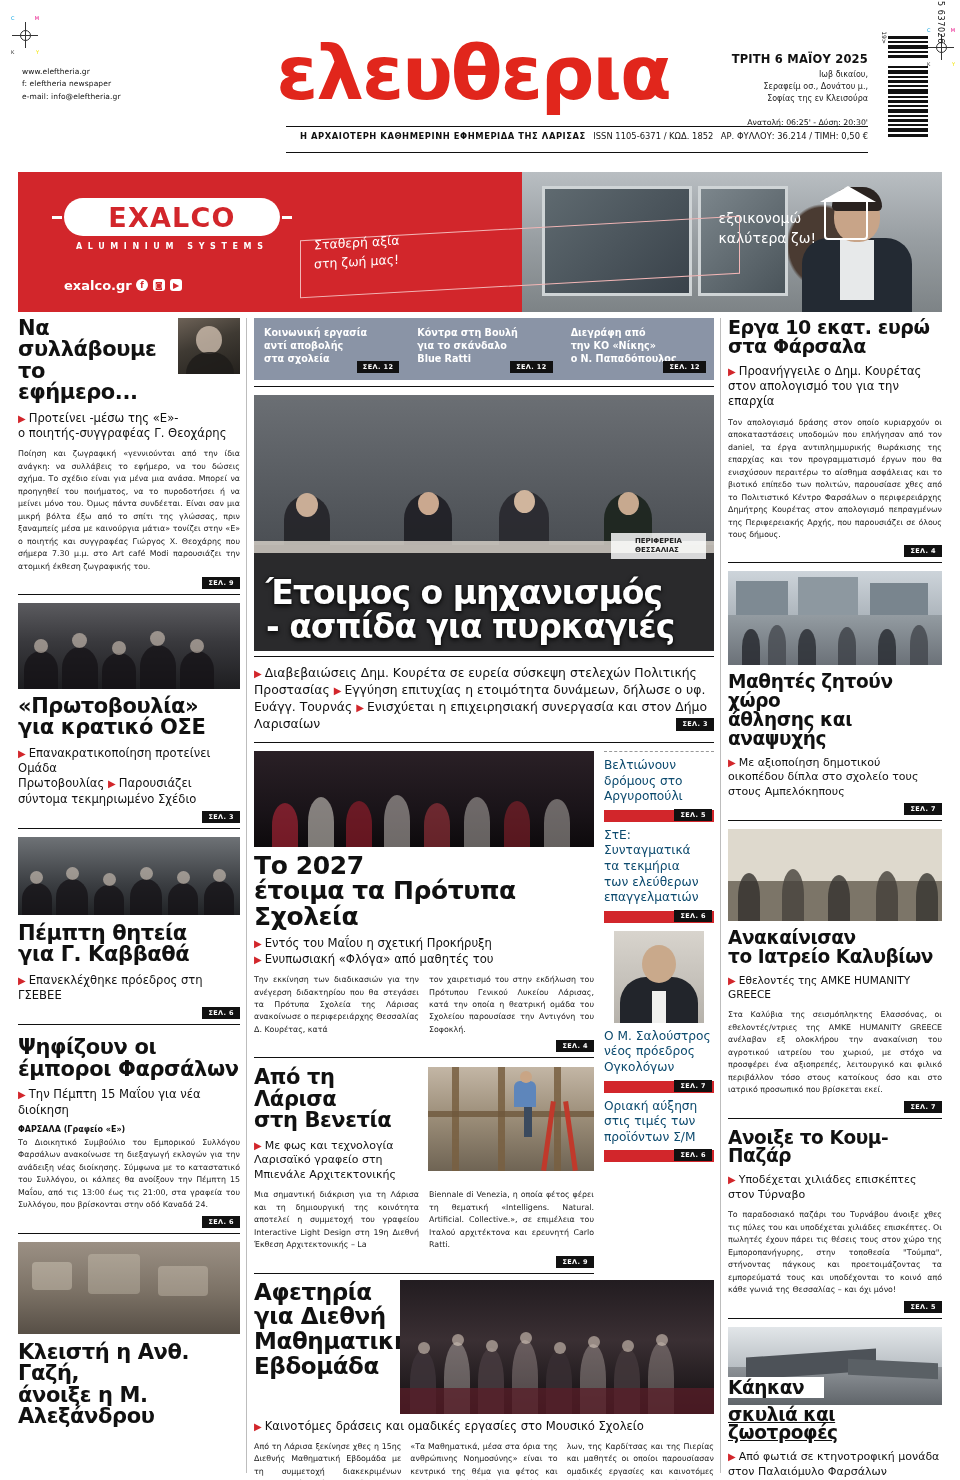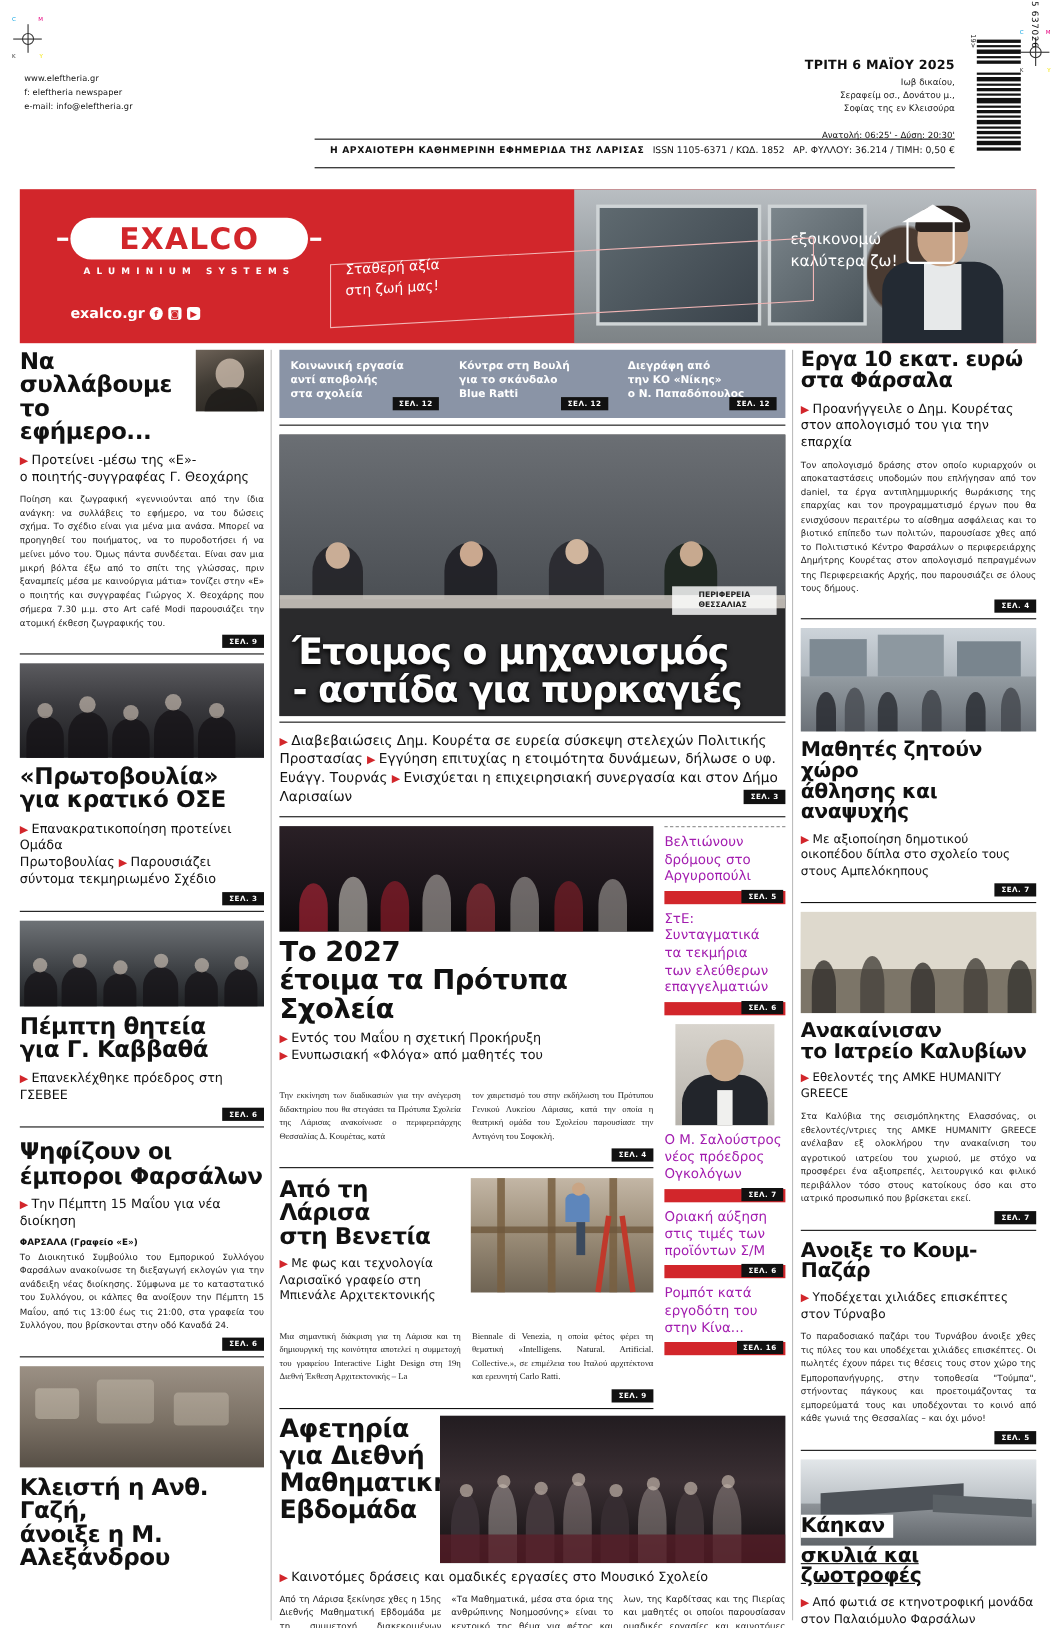--- a/index.html
+++ b/index.html
@@ -135,27 +135,27 @@
   .mainphoto{ position:relative; height:256px; }
   .mainphoto .overlay{ position:absolute; left:12px; bottom:6px; right:6px; }
   .mainphoto .mh{ color:#fff; font-weight:bold; font-size:33px; line-height:1.05; letter-spacing:-1px;
                   text-shadow: 0 2px 5px rgba(0,0,0,.85), 0 0 2px rgba(0,0,0,.9); }
   .mainsub{ font-size:12.4px; line-height:1.37; margin-top:8px; }
   .banner-sign{ position:absolute; right:8px; top:138px; background:rgba(255,255,255,.82); color:#222;
                 font-size:7px; font-weight:bold; padding:4px 24px; line-height:1.3; }
 
   
   .mini { margin-bottom:0; }
-  .mini .mt { font-size:12.2px; line-height:1.28; padding:6px 0 5px 0; color:#a21caf; }
+  .mini .mt { font-size:12.2px; line-height:1.28; padding:6px 0 5px 0; color:#0c4a6e; }
   .mini .mbar { background:#d2262b; height:12px; position:relative; }
   .mini .mbar .sel{ position:absolute; right:2px; top:-1px; background:#111; }
 
   
   .two { display:flex; gap:10px; margin-top:7px; }
-  .two .body-txt{ flex:1; margin-top:16px;font-family:Liberation Serif, serif; }
+  .two .body-txt{ flex:1; margin-top:0; }
   .three { display:flex; gap:9px; margin-top:7px; }
   .three .body-txt{ flex:1; margin-top:0; }
 </style>
 </head>
 <body>
 
 <div class="page">
 
   <div class="masthead">
 
@@ -173,20 +173,23 @@
       <div class="reg-k" style="left:-1px;bottom:-7px;">K</div>
       <div class="reg-y" style="right:-1px;bottom:-7px;">Y</div>
     </div>
 
     <div class="contact">
       <div>www.eleftheria.gr</div>
       <div>f: eleftheria newspaper</div>
       <div>e-mail: info@eleftheria.gr</div>
     </div>
 
+    <div class="logo-wrap">
+      <div class="logo">ελευθερια</div>
+    </div>
 
     <div class="dateblock">
       <div class="date-main">ΤΡΙΤΗ 6 ΜΑΪΟΥ 2025</div>
       <div class="saints">
         <div>Ιωβ δικαίου,</div>
         <div>Σεραφείμ οσ., Δονάτου μ.,</div>
         <div>Σοφίας της εν Κλεισούρα</div>
       </div>
       <div class="sunrise">Ανατολή: 06:25' - Δύση: 20:30'</div>
     </div>
@@ -554,30 +557,20 @@
           <div class="mini">
             <div class="mt">
               <span>Οριακή αύξηση</span><br>
               <span>στις τιμές των</span><br>
               <span>προϊόντων Σ/Μ</span>
             </div>
             <div class="mbar">
               <span class="sel">ΣΕΛ. 6</span>
             </div>
           </div>
-          <div class="mini">
-            <div class="mt">
-              <span>Ρομπότ κατά</span><br>
-              <span>εργοδότη του</span><br>
-              <span>στην Κίνα...</span>
-            </div>
-            <div class="mbar">
-              <span class="sel">ΣΕΛ. 16</span>
-            </div>
-          </div>
         </div>
       </div>
 
       <div style="display:flex; gap:10px; margin-top:6px;">
         <div style="width:136px;">
           <h2 class="hd" style="font-size:23px;line-height:1.08;">
             <span>Αφετηρία</span><br>
             <span>για Διεθνή</span><br>
             <span>Μαθηματική</span><br>
             <span>Εβδομάδα</span>
@@ -700,21 +693,21 @@
       </div>
 
       <div class="ph ph-fire" style="height:78px;margin-top:8px;">
         <div style="position:absolute;left:0;right:0;top:0;height:40px;background:linear-gradient(180deg,#e2e6e9,#b9bfc4);"></div>
         <div style="position:absolute;left:0;right:0;top:40px;bottom:0;background:linear-gradient(180deg,#8e9398,#60656a);"></div>
         <div style="position:absolute;left:18px;top:26px;width:130px;height:22px;background:#4d5258;transform:skewY(-4deg);"></div>
         <div style="position:absolute;left:120px;top:34px;width:90px;height:16px;background:#5a6065;transform:skewY(3deg);"></div>
       </div>
       <div>
         <h2 class="hd" style="font-size:18.5px;margin-top:-26px;position:relative;">
-          <span style="background:#fff;padding-right:8px;text-align:center;">Κάηκαν</span>
+          <span style="background:#fff;padding-right:20px;text-align:center;">Κάηκαν</span>
         </h2>
         <h2 class="hd" style="font-size:18.5px;margin-top:8px;text-decoration:underline;">
           <span>σκυλιά και ζωοτροφές</span>
         </h2>
         <div class="sub" style="font-size:11px;">
           <span class="tri">▶</span><span>Από φωτιά σε κτηνοτροφική μονάδα</span><br>
           <span>στον Παλαιόμυλο Φαρσάλων</span>
         </div>
 
       </div>

